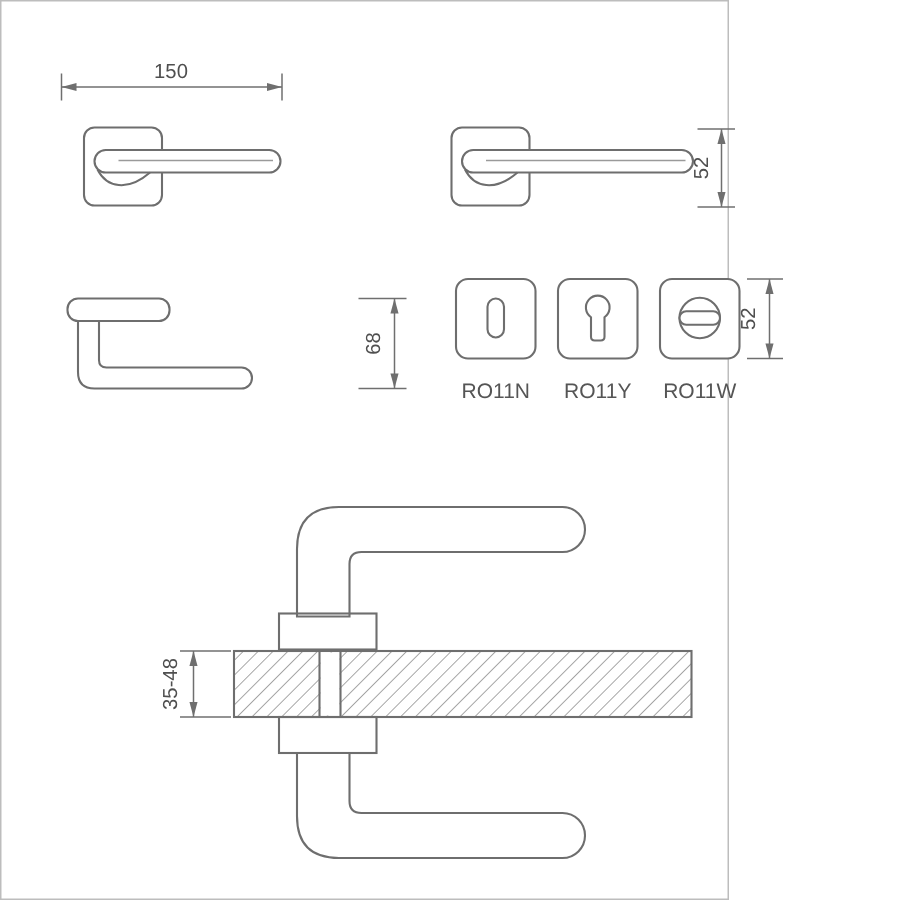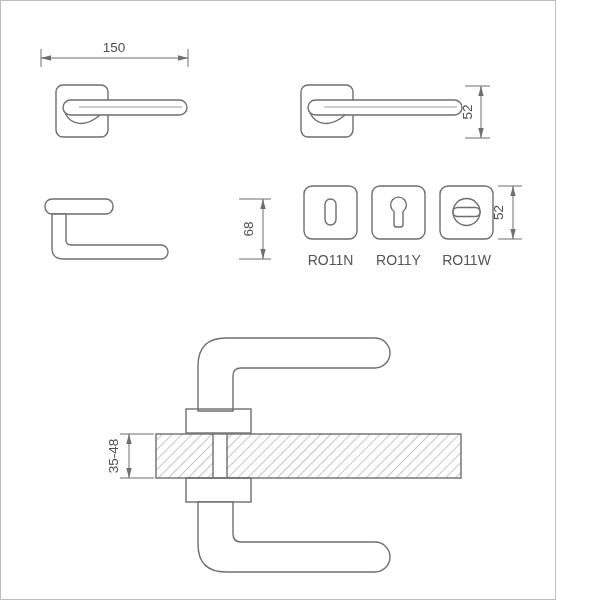--- a/index.html
+++ b/index.html
@@ -1,18 +1,18 @@
 <!DOCTYPE html>
 <html><head>
 <meta charset="utf-8">
 <style>
   html, body { margin: 0; padding: 0; background: #fff; }
   .canvas {
     position: relative;
-    width: 556px;
+    width: 486px;
     height: 600px;
     box-sizing: border-box;
     border: 1px solid #bdbdbd;
     background: #ffffff;
     font-family: "Liberation Sans", sans-serif;
   }
   svg { display: block; }
   .outline { fill: #ffffff; stroke: #6e6e6e; stroke-width: 1.4; }
   .outline-nf { fill: none; stroke: #6e6e6e; stroke-width: 1.4; }
   .thin { stroke: #9a9a9a; stroke-width: 1; fill: none; }

